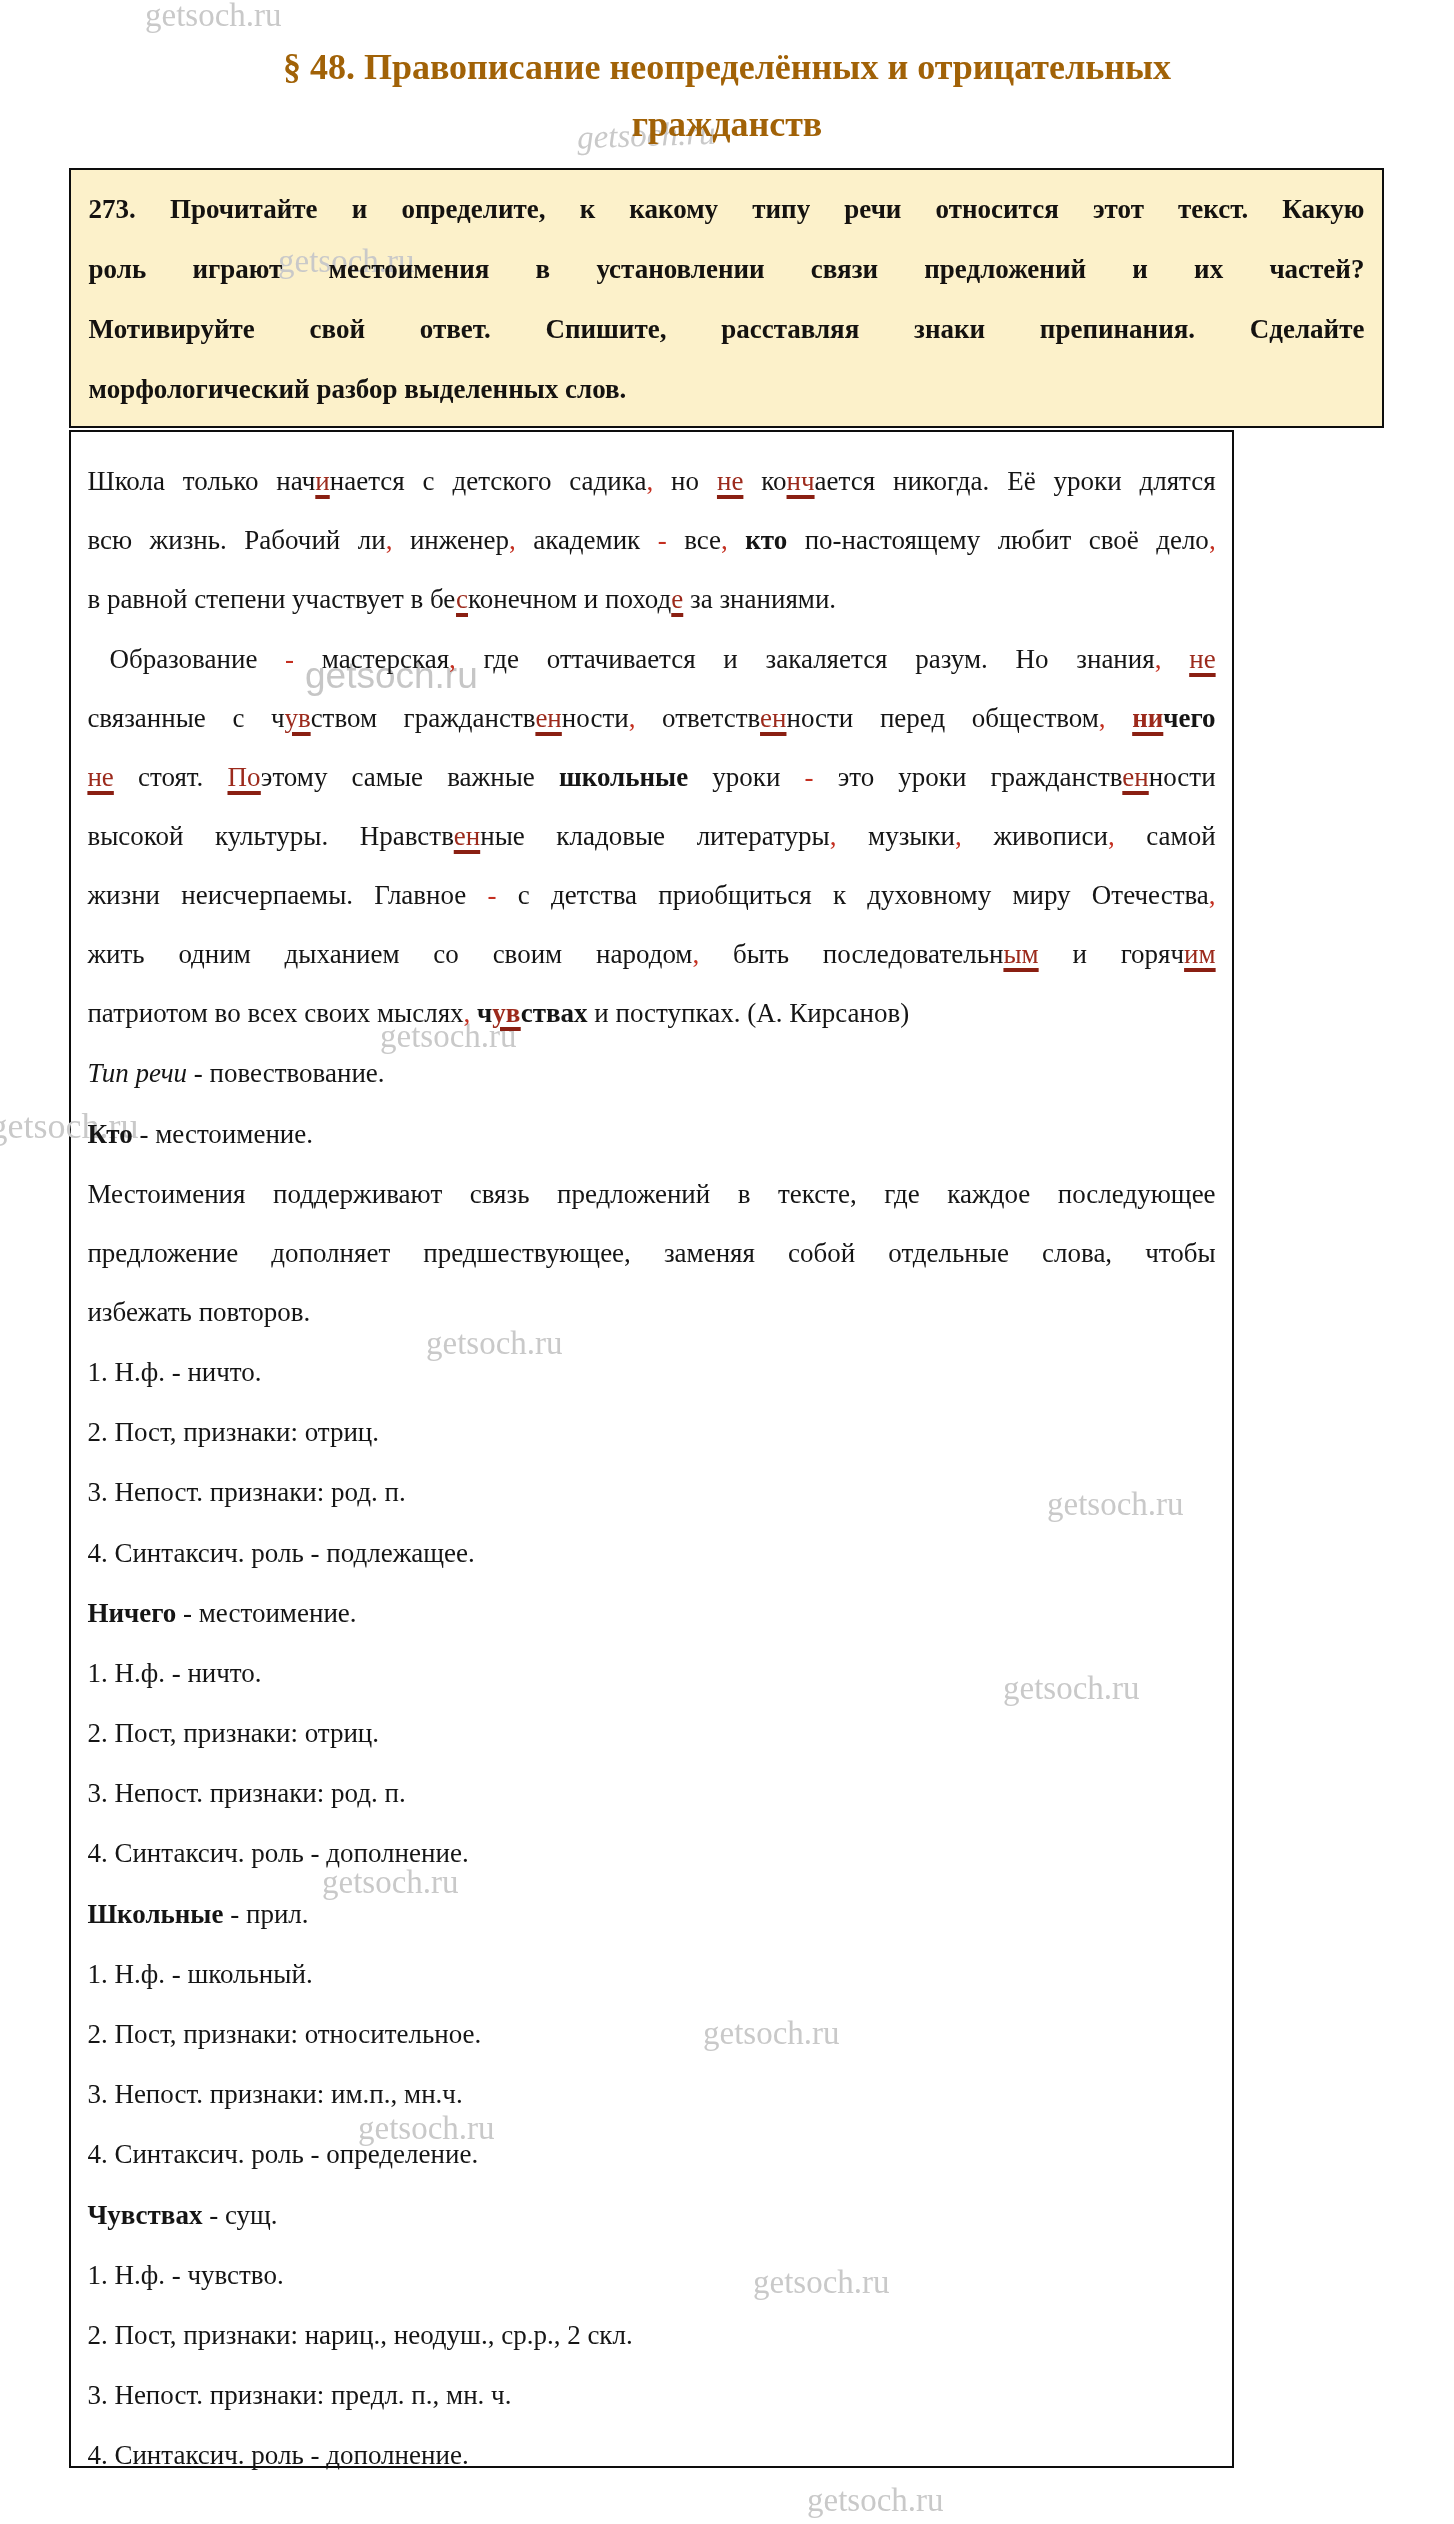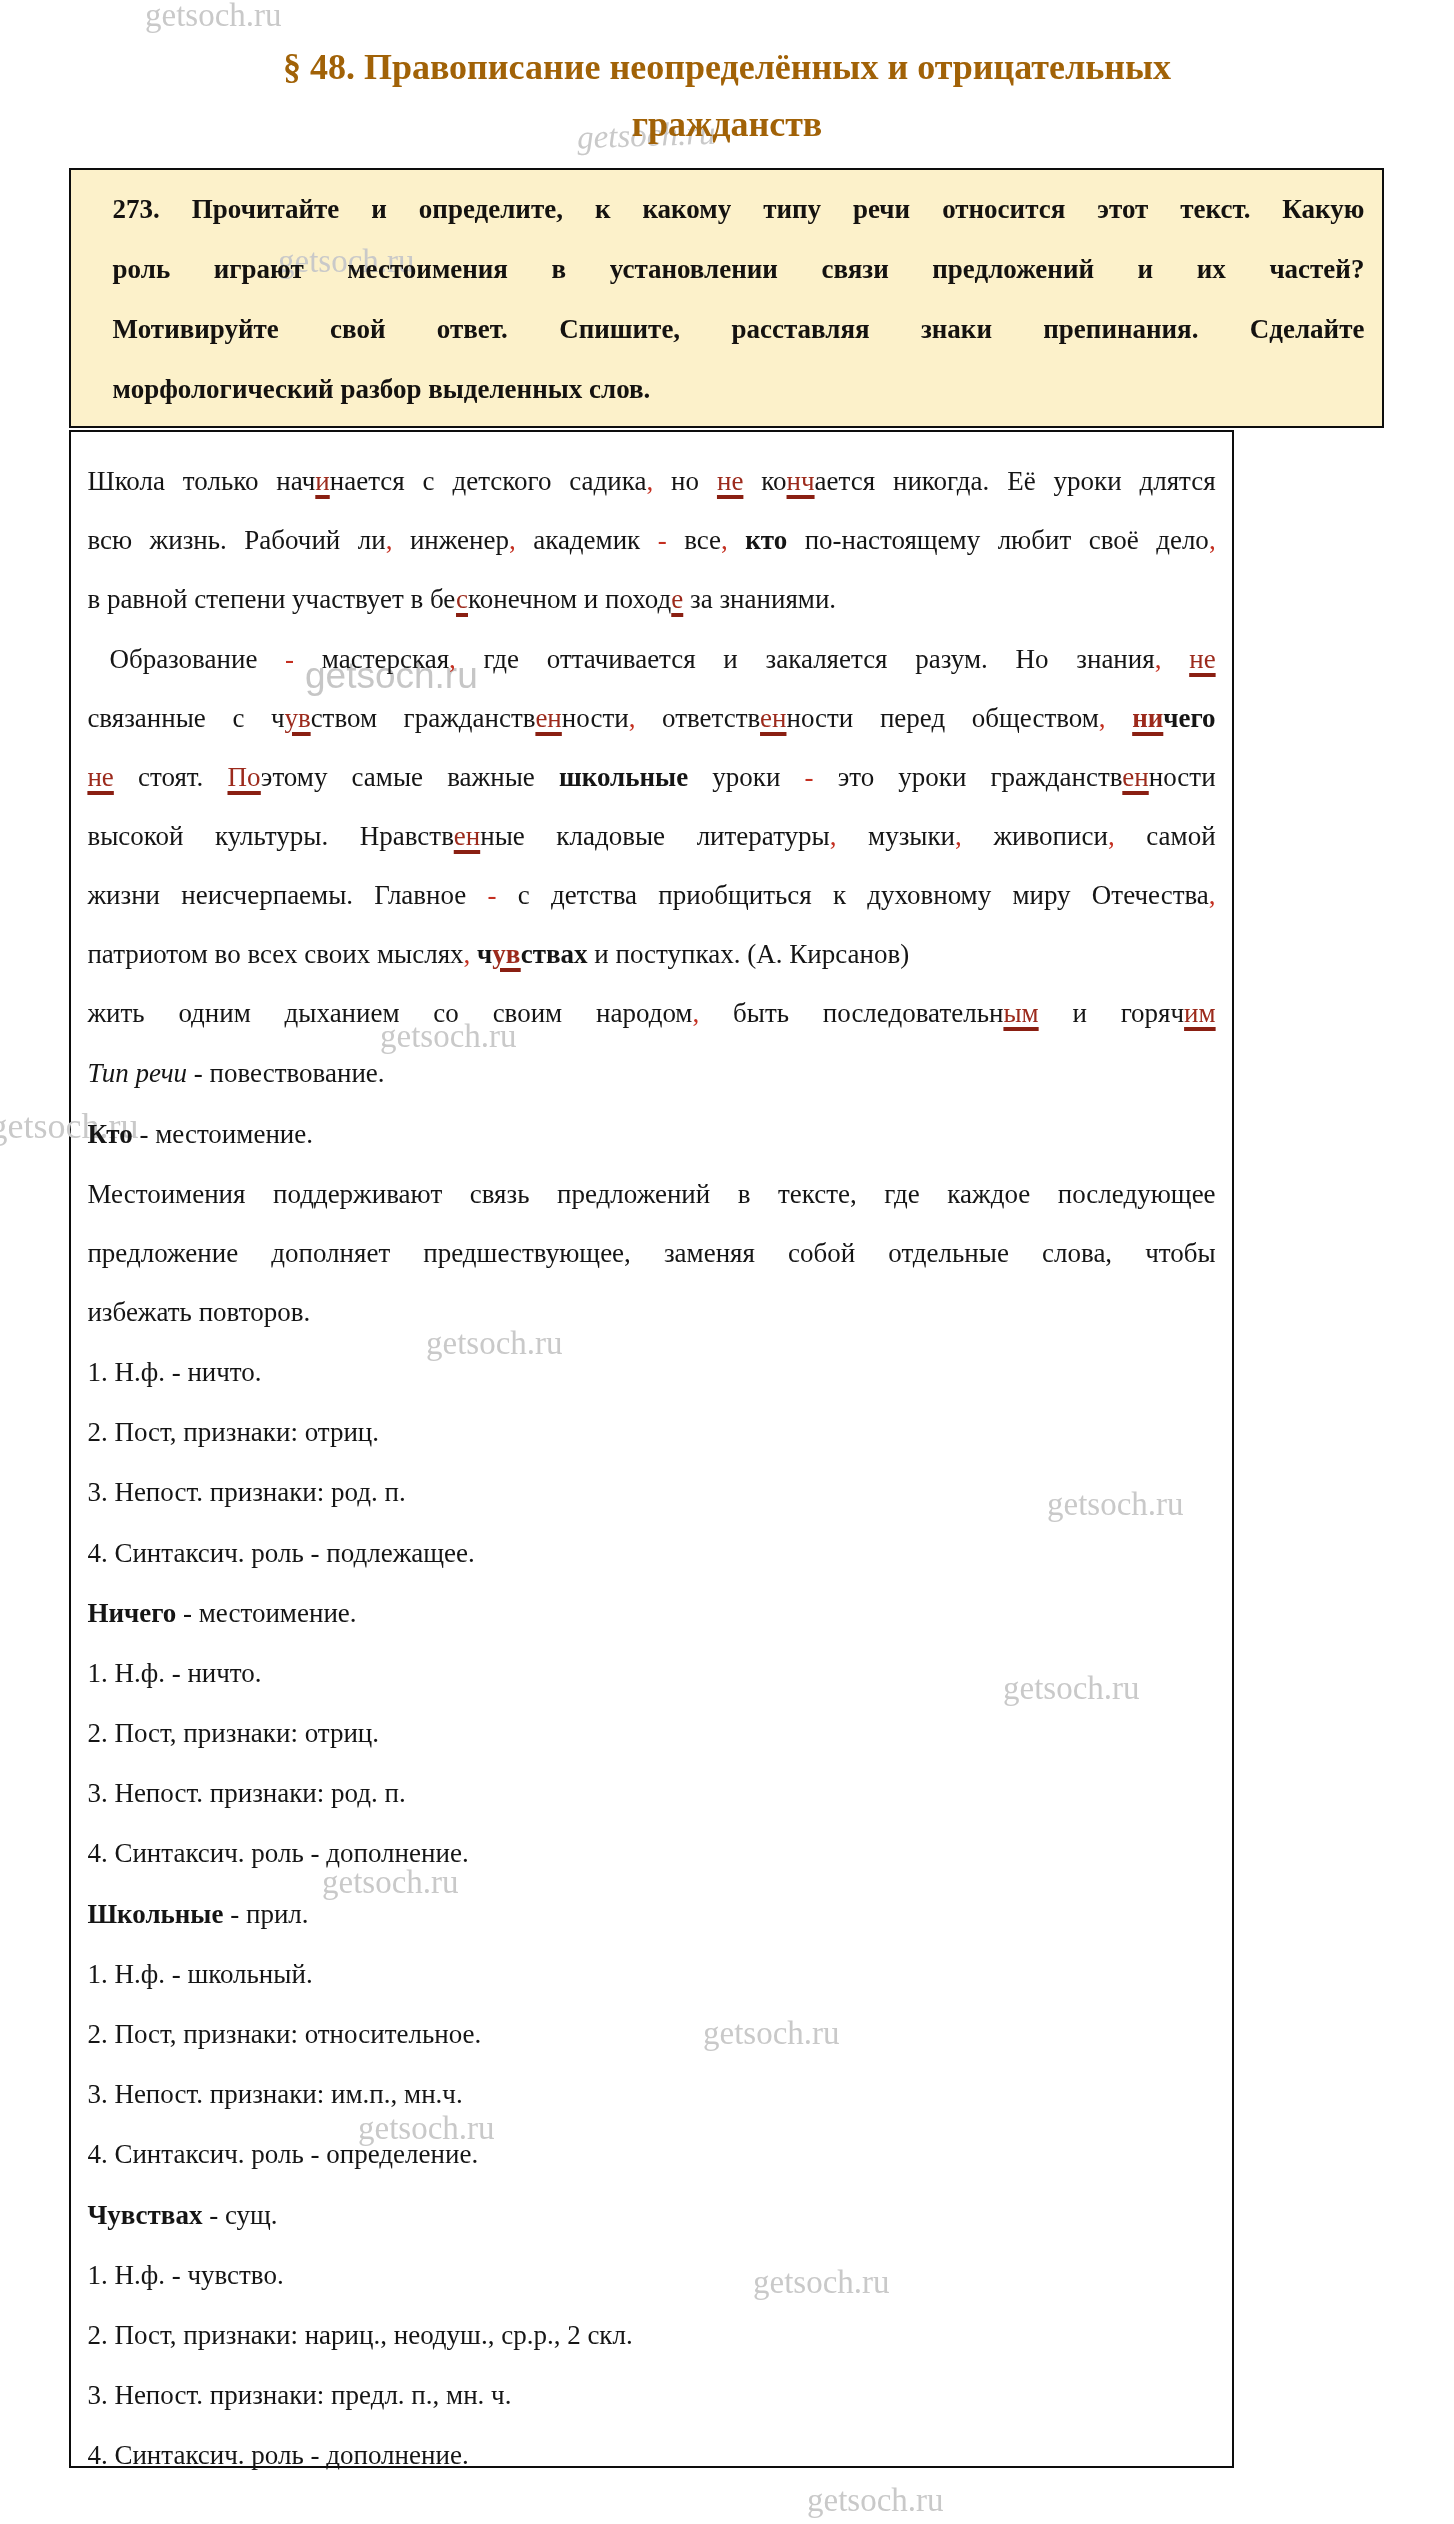--- a/index.html
+++ b/index.html
@@ -44,21 +44,20 @@
     border:2.3px solid #0d0d0d;
     background:#fcf1ca;
     padding:9.4px 17.6px 7px 17.6px;
   }
   .task-line{
     position:relative; z-index:3;
     height:60px; line-height:60px;
     font-size:27px;
     font-weight:bold;
     color:#141210;
-    margin-left:24px;
   }
   .answer-box{
     position:absolute;
     left:69px; top:430px;
     width:1165px; height:2038px;
     box-sizing:border-box;
     border:2.3px solid #0d0d0d;
     background:#ffffff;
     padding:20px 16.4px 0 16.4px;
   }
@@ -114,22 +113,22 @@
         <div class="line jl"><span class="seg-n">Школа только нач</span><span class="seg-u">и</span><span class="seg-n">нается с детского садика</span><span class="seg-r">,</span><span class="seg-n"> но </span><span class="seg-u">не</span><span class="seg-n"> ко</span><span class="seg-u">нч</span><span class="seg-n">ается никогда. Её уроки длятся</span></div>
         <div class="line jl"><span class="seg-n">всю жизнь. Рабочий ли</span><span class="seg-r">,</span><span class="seg-n"> инженер</span><span class="seg-r">,</span><span class="seg-n"> академик </span><span class="seg-r">-</span><span class="seg-n"> все</span><span class="seg-r">,</span><span class="seg-n"> </span><span class="seg-b">кто</span><span class="seg-n"> по-настоящему любит своё дело</span><span class="seg-r">,</span></div>
         <div class="line ll"><span class="seg-n">в равной степени участвует в бе</span><span class="seg-u">с</span><span class="seg-n">конечном и поход</span><span class="seg-u">е</span><span class="seg-n"> за знаниями.</span></div>
       </div>
       <div class="para">
         <div class="line jl ind"><span class="seg-n">Образование </span><span class="seg-r">-</span><span class="seg-n"> мастерская</span><span class="seg-r">,</span><span class="seg-n"> где оттачивается и закаляется разум. Но знания</span><span class="seg-r">,</span><span class="seg-n"> </span><span class="seg-u">не</span></div>
         <div class="line jl"><span class="seg-n">связанные с ч</span><span class="seg-u">ув</span><span class="seg-n">ством гражданств</span><span class="seg-u">ен</span><span class="seg-n">ности</span><span class="seg-r">,</span><span class="seg-n"> ответств</span><span class="seg-u">ен</span><span class="seg-n">ности перед обществом</span><span class="seg-r">,</span><span class="seg-n"> </span><span class="seg-bu">ни</span><span class="seg-b">чего</span></div>
         <div class="line jl"><span class="seg-u">не</span><span class="seg-n"> стоят. </span><span class="seg-u">По</span><span class="seg-n">этому самые важные </span><span class="seg-b">школьные</span><span class="seg-n"> уроки </span><span class="seg-r">-</span><span class="seg-n"> это уроки гражданств</span><span class="seg-u">ен</span><span class="seg-n">ности</span></div>
         <div class="line jl"><span class="seg-n">высокой культуры. Нравств</span><span class="seg-u">ен</span><span class="seg-n">ные кладовые литературы</span><span class="seg-r">,</span><span class="seg-n"> музыки</span><span class="seg-r">,</span><span class="seg-n"> живописи</span><span class="seg-r">,</span><span class="seg-n"> самой</span></div>
         <div class="line jl"><span class="seg-n">жизни неисчерпаемы. Главное </span><span class="seg-r">-</span><span class="seg-n"> с детства приобщиться к духовному миру Отечества</span><span class="seg-r">,</span></div>
+        <div class="line jl"><span class="seg-n">жить одним дыханием со своим народом</span><span class="seg-r">,</span><span class="seg-n"> быть последовательн</span><span class="seg-u">ым</span><span class="seg-n"> и горяч</span><span class="seg-u">им</span></div>
         <div class="line ll"><span class="seg-n">патриотом во всех своих мыслях</span><span class="seg-r">,</span><span class="seg-n"> </span><span class="seg-b">ч</span><span class="seg-bu">ув</span><span class="seg-b">ствах</span><span class="seg-n"> и поступках. (А. Кирсанов)</span></div>
-        <div class="line jl"><span class="seg-n">жить одним дыханием со своим народом</span><span class="seg-r">,</span><span class="seg-n"> быть последовательн</span><span class="seg-u">ым</span><span class="seg-n"> и горяч</span><span class="seg-u">им</span></div>
       </div>
       <div class="para">
         <div class="line ll"><span class="seg-i">Тип речи</span><span class="seg-n"> - повествование.</span></div>
       </div>
       <div class="para">
         <div class="line ll"><span class="seg-b">Кто</span><span class="seg-n"> - местоимение.</span></div>
       </div>
       <div class="para">
         <div class="line jl"><span class="seg-n">Местоимения поддерживают связь предложений в тексте, где каждое последующее</span></div>
         <div class="line jl"><span class="seg-n">предложение дополняет предшествующее, заменяя собой отдельные слова, чтобы</span></div>

